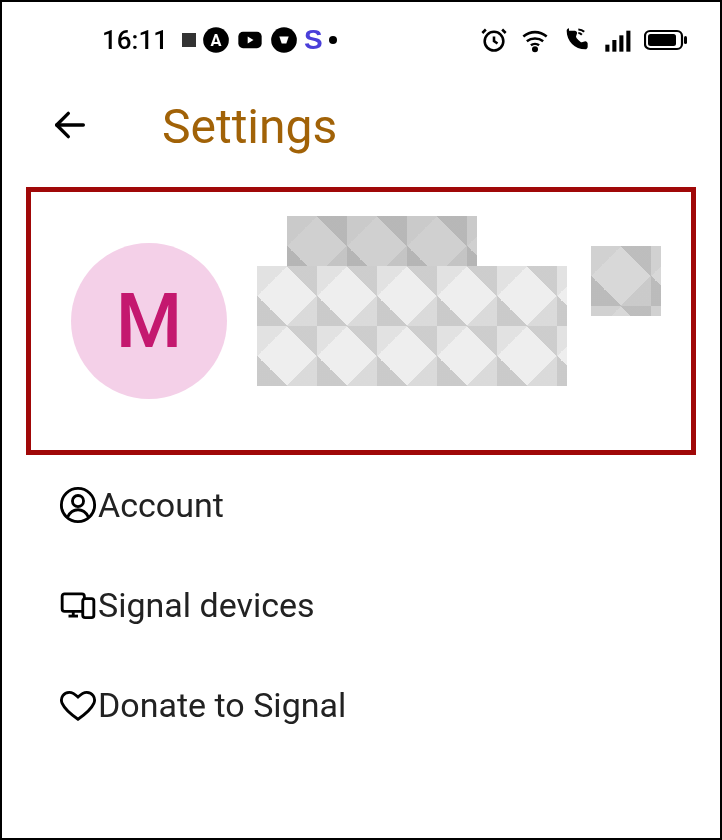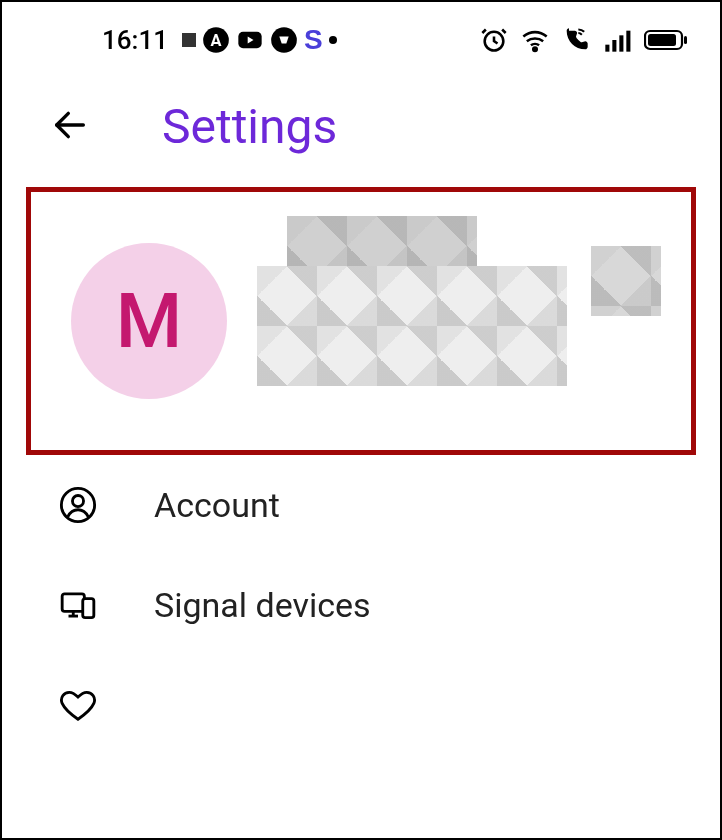--- a/index.html
+++ b/index.html
@@ -44,21 +44,21 @@
       align-items: center;
       padding: 24px 32px 32px 48px;
       gap: 72px;
     }
     .back-arrow {
       cursor: pointer;
     }
     .page-title {
       font-size: 48px;
       font-weight: 400;
-      color: #6d28d9;
+      color: #a16207;
     }
     .profile-row {
       display: flex;
       align-items: center;
       padding: 40px 40px;
       margin: 0 24px;
       border: 5px solid #a00808;
       cursor: pointer;
       position: relative;
       min-height: 268px;
@@ -94,21 +94,20 @@
       background-size: 60px 60px;
       background-color: #e8e8e8;
     }
     .pix1 { top: -20px; left: 30px; width: 190px; height: 50px; background-color: #d0d0d0; }
     .pix2 { top: 30px; left: 0px; width: 310px; height: 120px; background-color: #eeeeee; }
     .pix3 { top: 10px; right: -10px; width: 70px; height: 70px; background-color: #d8d8d8; }
     .menu-item {
       display: flex;
       align-items: center;
       padding: 30px 48px 30px 56px;
-      gap: 56px;
       cursor: pointer;
     }
     .menu-icon {
       width: 40px;
       height: 40px;
       display: flex;
       align-items: center;
       justify-content: center;
       flex-shrink: 0;
     }
@@ -243,13 +242,14 @@
   </span>
   <span class="menu-label">Signal devices</span>
 </div>
 
 <div class="menu-item">
   <span class="menu-icon">
     <svg width="38" height="38" viewBox="0 0 24 24" fill="none" stroke="#000" stroke-width="1.8">
         <path d="M12 21s-8-5.5-10-10c-1.5-3.5 1-7 4.5-7 2 0 3.5 1 5.5 3 2-2 3.5-3 5.5-3 3.5 0 6 3.5 4.5 7-2 4.5-10 10-10 10z"></path>
       </svg>
   </span>
+  <span class="menu-label">Donate to Signal</span>
 </div>
 
 </body></html>

